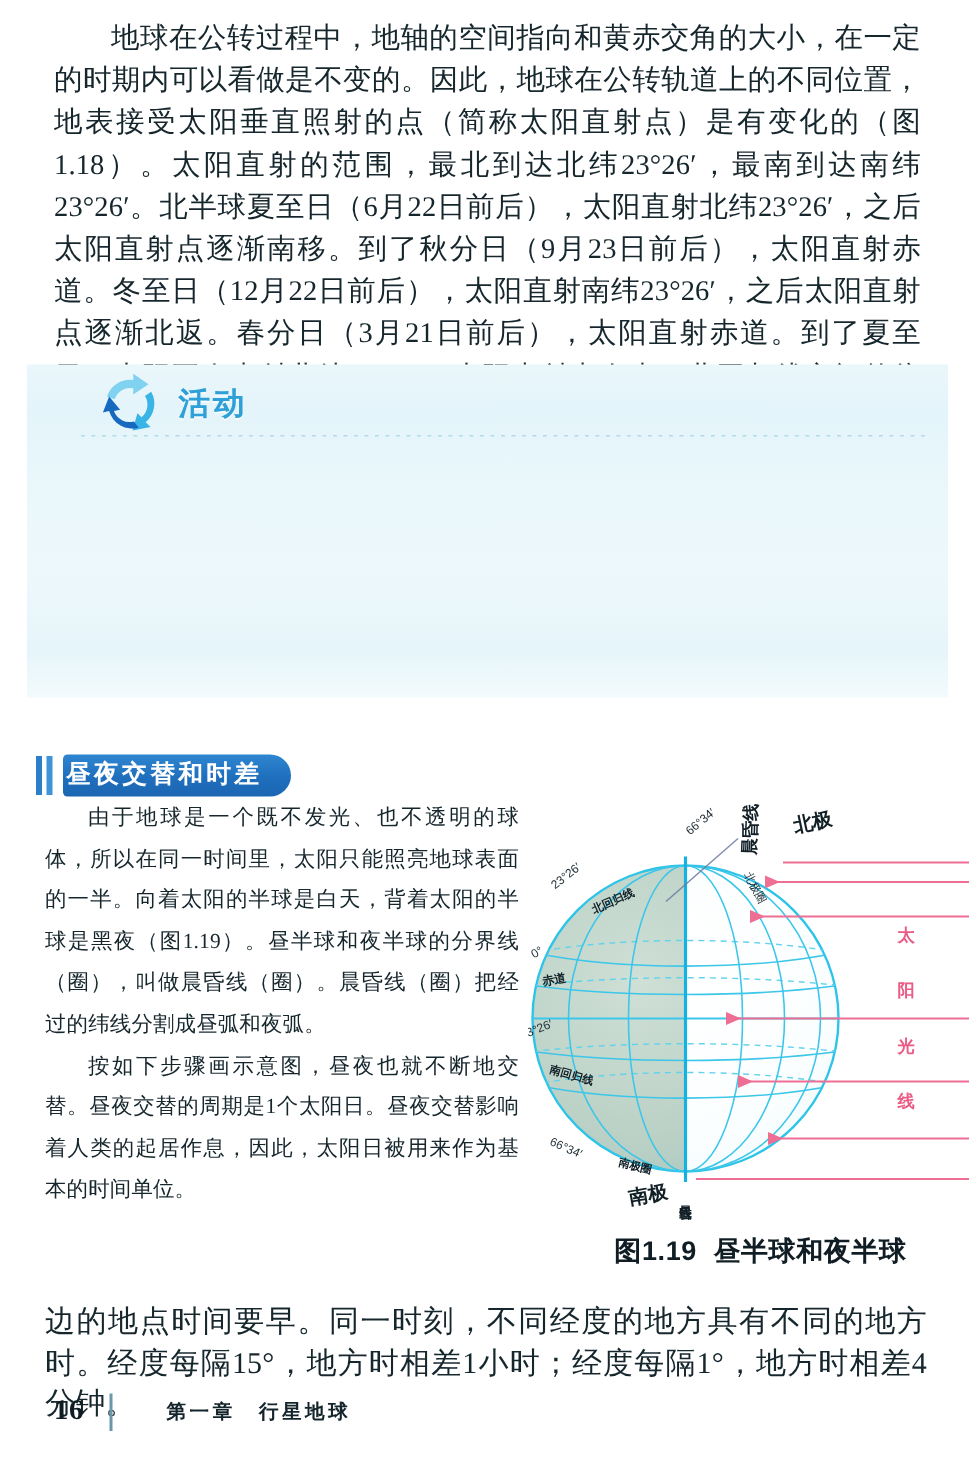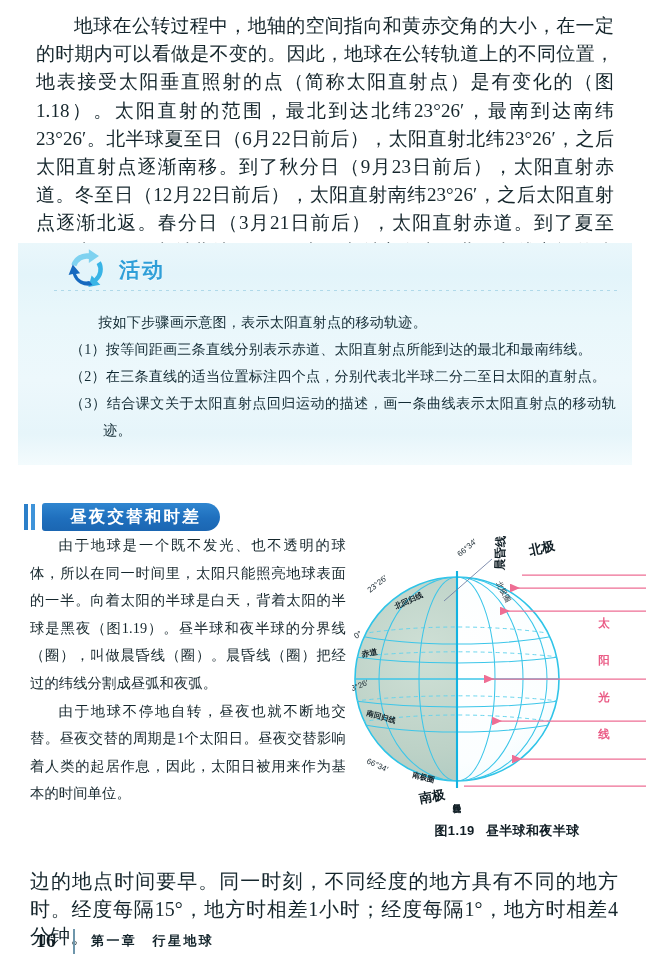--- a/index.html
+++ b/index.html
@@ -132,21 +132,21 @@
     background: #2b7fc9;
   }
   .bar-pair i:nth-child(2) { background: #3e93d9; }
   .heading-pill {
     background: linear-gradient(180deg, #2f86d0 0%, #1f6fbd 55%, #1b66b2 100%);
     color: #ffffff;
     font-family: "Liberation Sans", "DejaVu Sans", sans-serif;
     font-weight: bold;
     font-size: 16.5px;
     letter-spacing: 2.2px;
-    padding: 4px 19px 5px 28px;
+    padding: 4px 19px 5px 2px;
     border-radius: 3px 14px 14px 3px;
     line-height: 1.15;
   }
 
   
   .left-col {
     position: absolute;
     left: 30px;
     top: 532px;
     width: 316px;
@@ -179,21 +179,21 @@
   }
   .figure-svg { display: block; }
   .figure-caption {
     position: absolute;
     left: 382px;
     top: 822px;
     width: 250px;
     text-align: center;
     font-family: "Liberation Sans", "DejaVu Sans", sans-serif;
     font-weight: bold;
-    font-size: 13px;
+    font-size: 18px;
     color: #101d24;
     letter-spacing: .4px;
   }
   .figure-caption .cap-num { margin-right: 11px; }
 
   
   .footer {
     position: absolute;
     left: 36px;
     bottom: 18px;
@@ -213,20 +213,21 @@
     height: 25px;
     background: #6e96ab;
     margin: 0 16px 0 17px;
   }
   .footer-text {
     font-family: "Liberation Sans", "DejaVu Sans", sans-serif;
     font-weight: bold;
     font-size: 13px;
     color: #13242b;
     letter-spacing: 2.4px;
+    margin-left: 20px;
   }
 </style>
 </head>
 <body>
 
 <div class="page-inner">
 
   <div class="intro-block">
     <p class="body-par">地球在公转过程中，地轴的空间指向和黄赤交角的大小，在一定的时期内可以看做是不变的。因此，地球在公转轨道上的不同位置，地表接受太阳垂直照射的点（简称太阳直射点）是有变化的（图1.18）。太阳直射的范围，最北到达北纬23°26′，最南到达南纬23°26′。北半球夏至日（6月22日前后），太阳直射北纬23°26′，之后太阳直射点逐渐南移。到了秋分日（9月23日前后），太阳直射赤道。冬至日（12月22日前后），太阳直射南纬23°26′，之后太阳直射点逐渐北返。春分日（3月21日前后），太阳直射赤道。到了夏至日，太阳再次直射北纬23°26′。太阳直射点在南、北回归线之间的往返运动，称为太阳直射点的回归运动。太阳直射点回归运动的周期为365日5时48分46秒，叫做回归年。</p>
   </div>
@@ -239,39 +240,33 @@
           <path d="M -34 -10 A 35 35 0 0 1 4 -34 L 4 -43 L 26 -28 L 4 -13 L 4 -22 A 24 24 0 0 0 -23 -6 Z" fill="#7fd2f0"></path>
           <path d="M 30 -17 A 35 35 0 0 1 22 27 L 29 34 L 3 39 L 10 14 L 16 20 A 24 24 0 0 0 21 -11 Z" fill="#39b4e6"></path>
           <path d="M 12 35 A 35 35 0 0 1 -31 11 L -40 13 L -31 -10 L -15 9 L -24 11 A 24 24 0 0 0 5 26 Z" fill="#1669bf"></path>
         </g>
       </svg>
       <div class="activity-title">活动</div>
     </div>
 
     <div class="dotted-rule"></div>
 
-    <div class="activity-body">
-      <p class="act-line">按如下步骤画示意图，表示太阳直射点的移动轨迹。</p>
-      <p class="act-line hang">（1）按等间距画三条直线分别表示赤道、太阳直射点所能到达的最北和最南纬线。</p>
-      <p class="act-line hang">（2）在三条直线的适当位置标注四个点，分别代表北半球二分二至日太阳的直射点。</p>
-      <p class="act-line hang">（3）结合课文关于太阳直射点回归运动的描述，画一条曲线表示太阳直射点的移动轨迹。</p>
-    </div>
   </div>
 
   <div class="section-heading">
     <span class="bar-pair">
         <i></i>
         <i></i>
       </span>
     <span class="heading-pill">昼夜交替和时差</span>
   </div>
 
   <div class="left-col">
     <p class="body-par">由于地球是一个既不发光、也不透明的球体，所以在同一时间里，太阳只能照亮地球表面的一半。向着太阳的半球是白天，背着太阳的半球是黑夜（图1.19）。昼半球和夜半球的分界线（圈），叫做晨昏线（圈）。晨昏线（圈）把经过的纬线分割成昼弧和夜弧。</p>
-    <p class="body-par">由于地球不停地自转，昼夜也就不断地交替。昼夜交替的周期是1个太阳日。昼夜交替影响着人类的起居作息，因此，太阳日被用来作为基本的时间单位。</p>
+    <p class="body-par">按如下步骤画示意图，昼夜也就不断地交替。昼夜交替的周期是1个太阳日。昼夜交替影响着人类的起居作息，因此，太阳日被用来作为基本的时间单位。</p>
   </div>
 
   <div class="wide-tail">
     <p class="body-par">边的地点时间要早。同一时刻，不同经度的地方具有不同的地方时。经度每隔15°，地方时相差1小时；经度每隔1°，地方时相差4分钟。</p>
   </div>
 
   <div class="figure-wrap">
     <svg class="figure-svg" width="294" height="300" viewBox="0 0 294 300">
       <defs>
         <clipPath id="clipGlobe">

